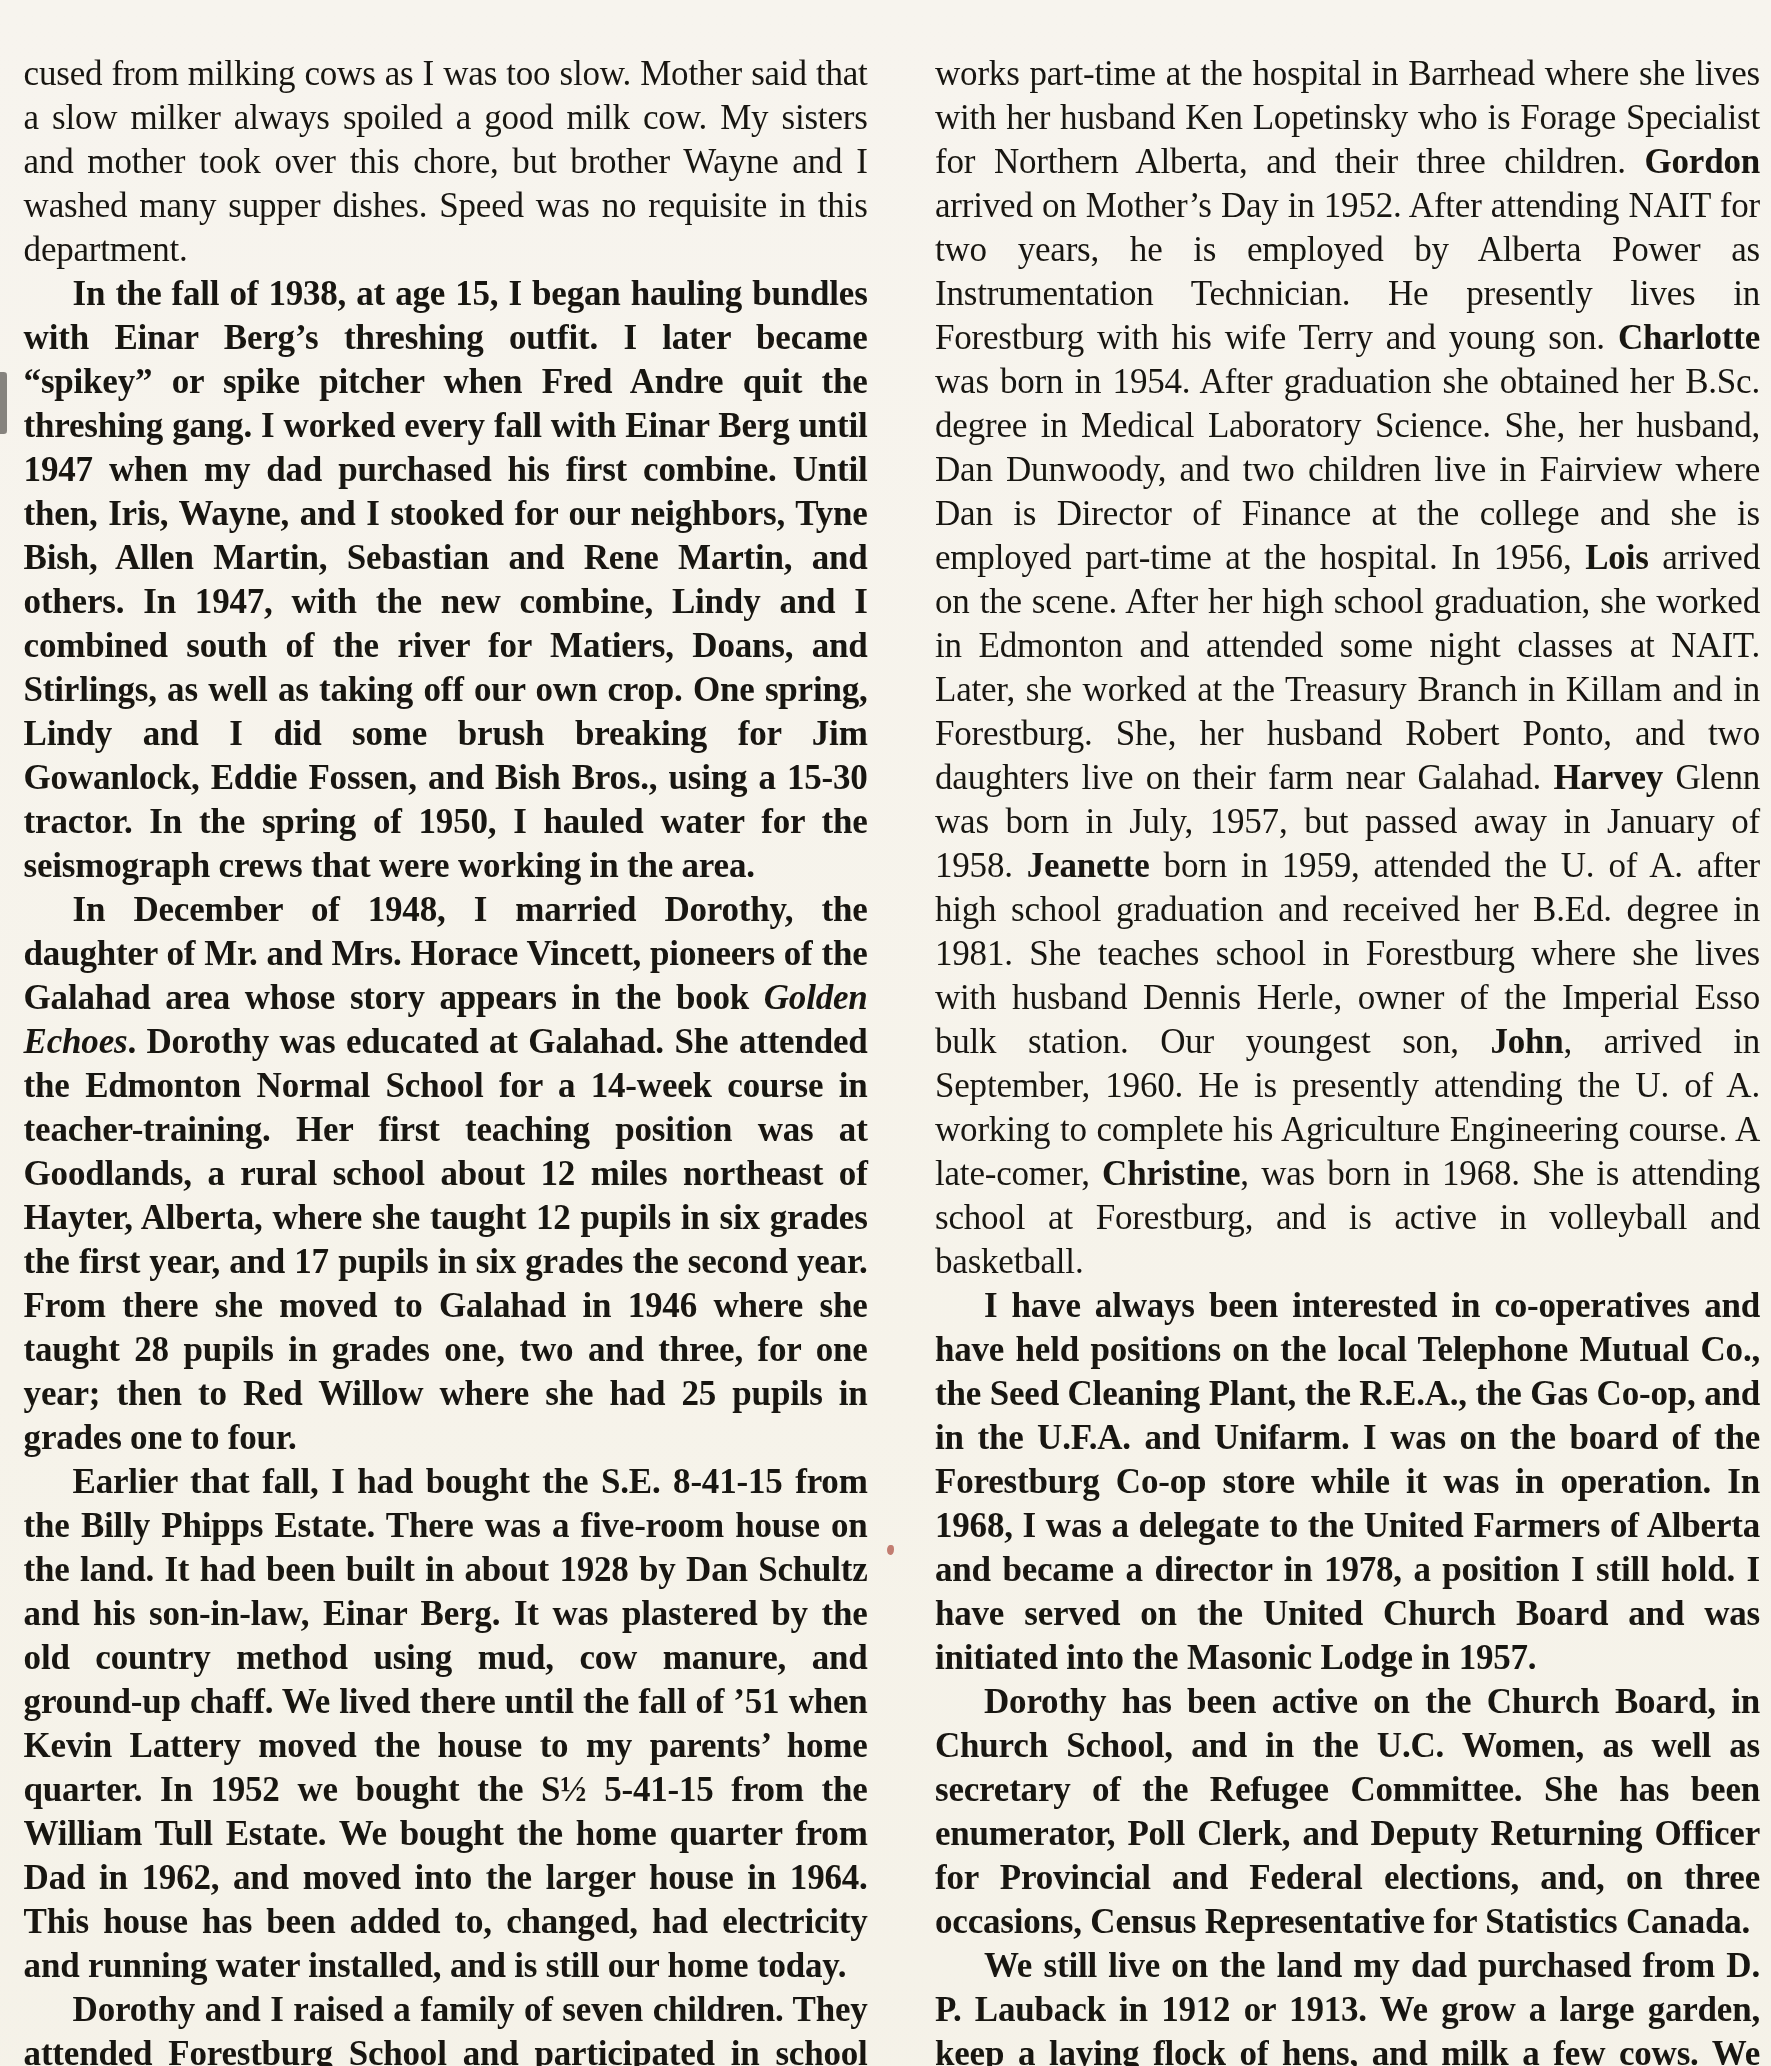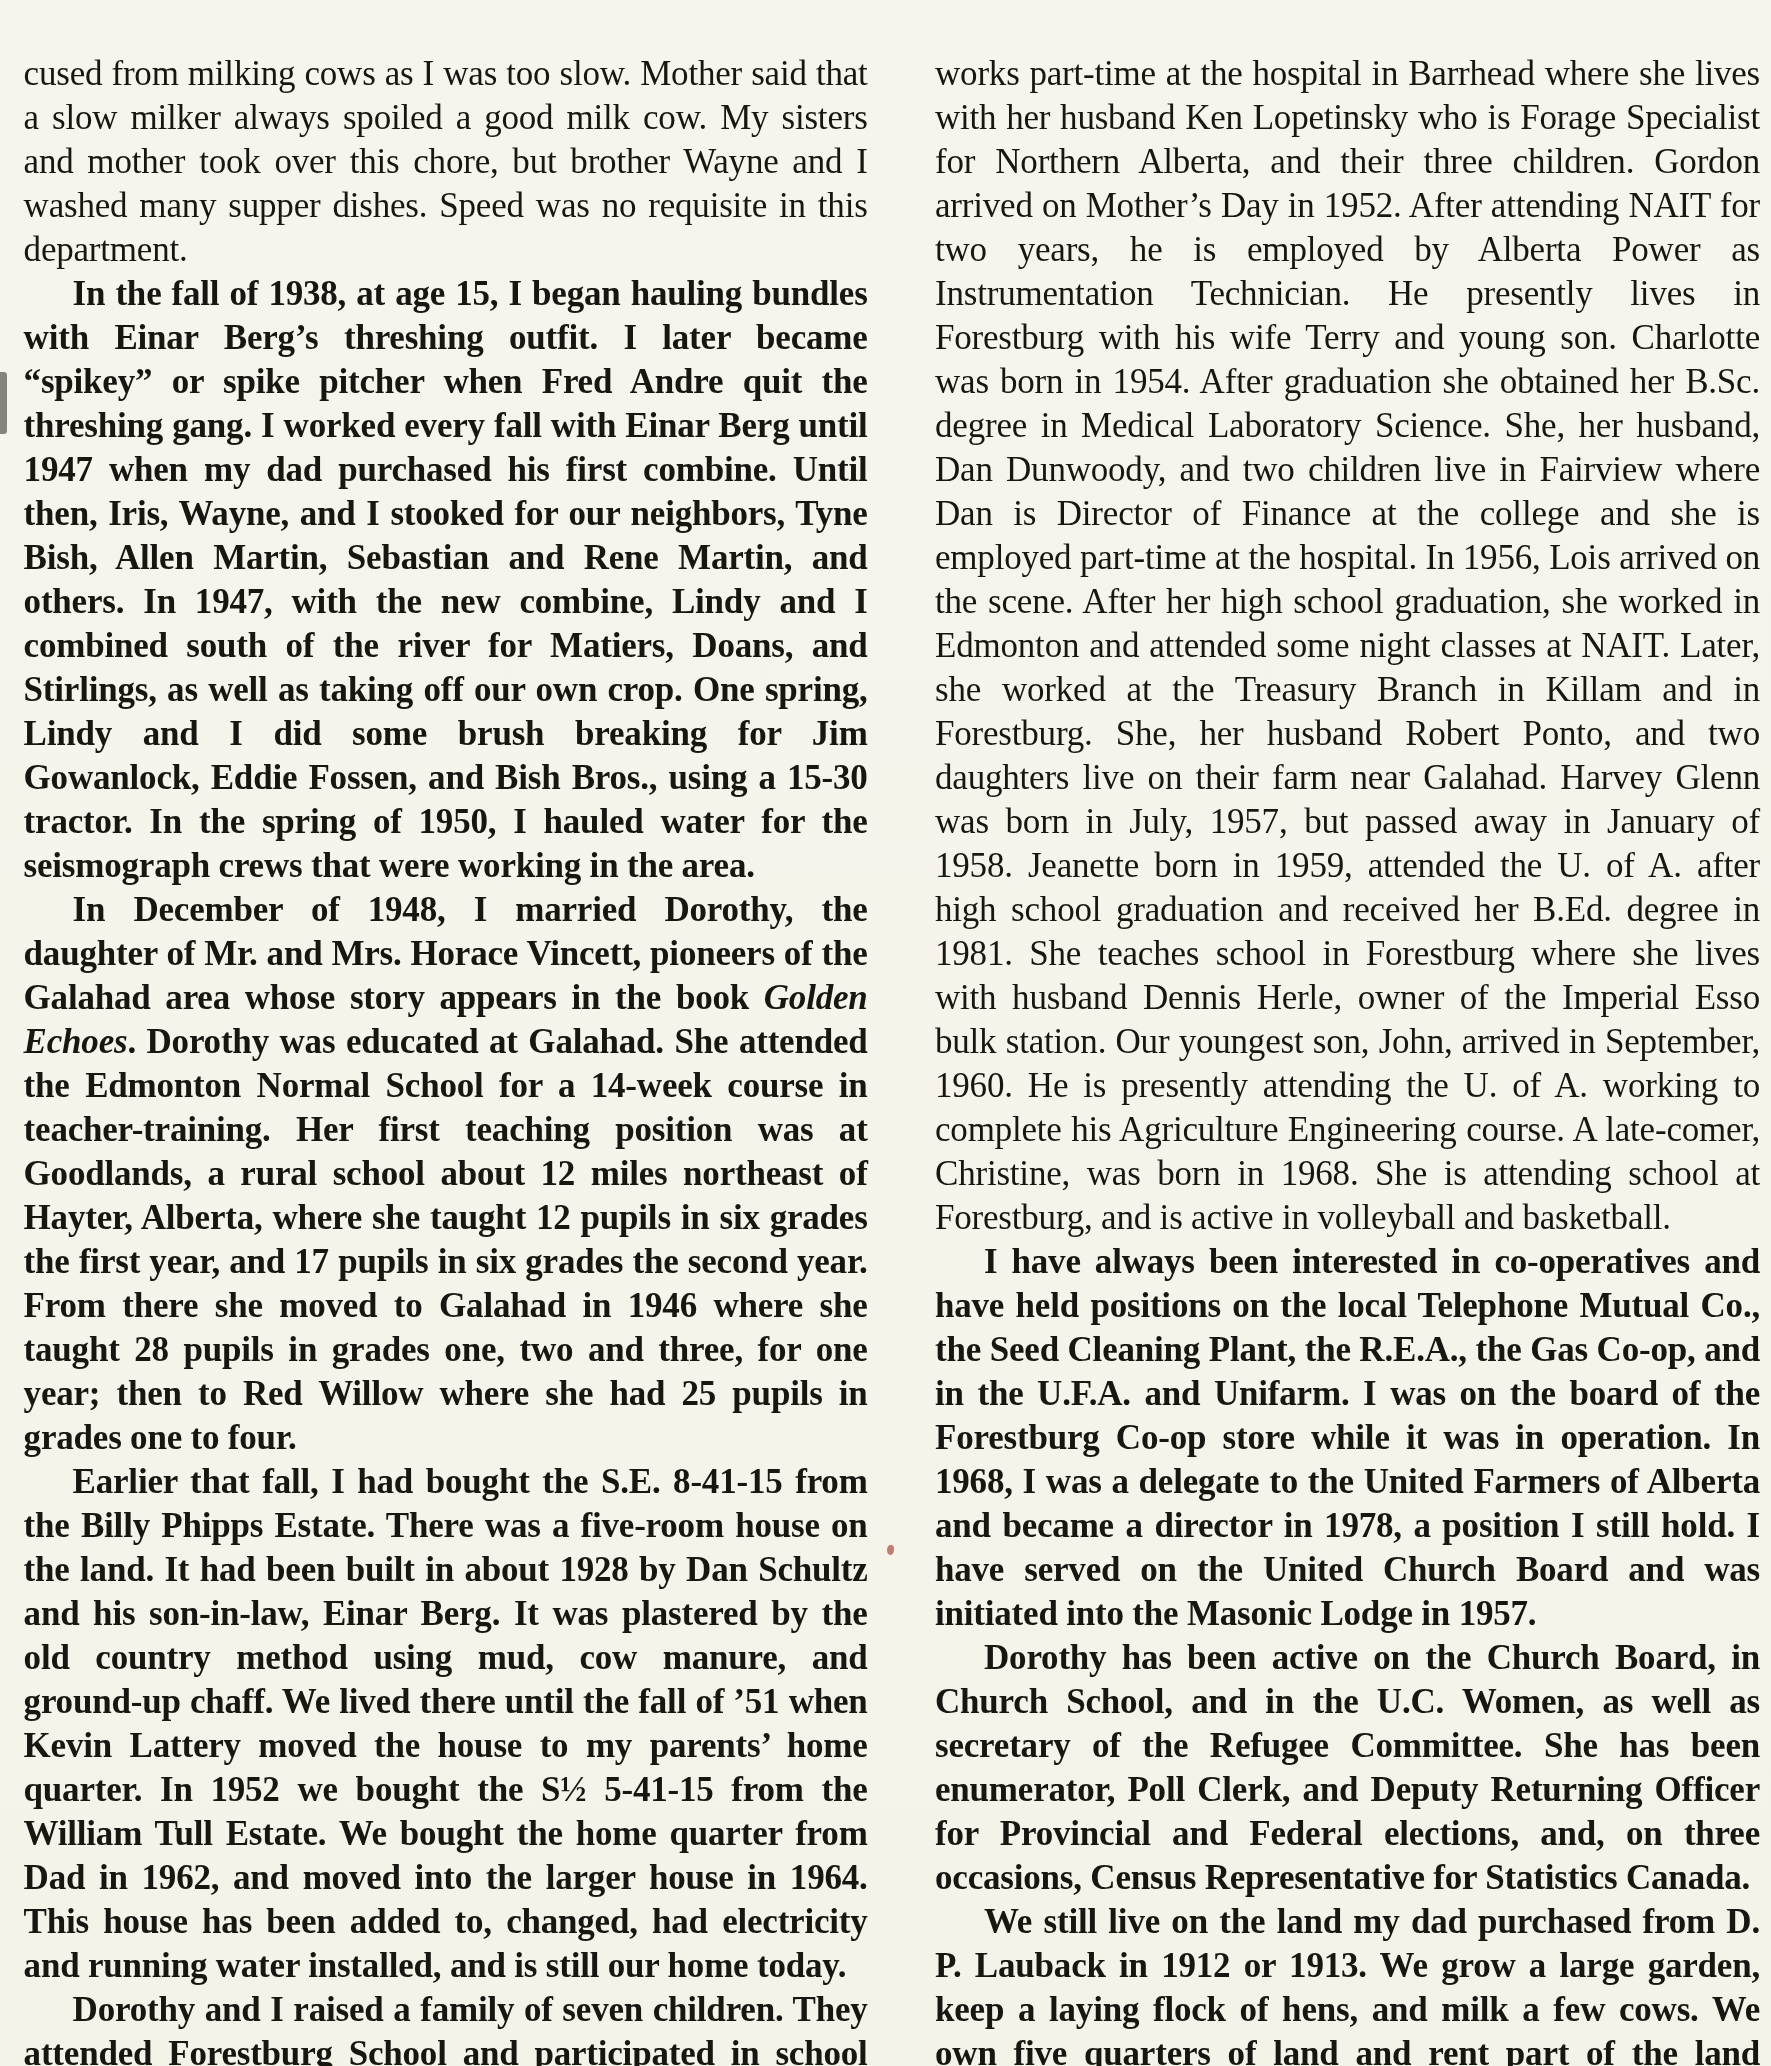--- a/index.html
+++ b/index.html
@@ -20,21 +20,21 @@
     top: 52px;
     text-align: justify;
     font-size: 35px;
     line-height: 44px;
     letter-spacing: -0.2px;
   }
   .col-left  { left: 23.6px;   width: 844px; }
   .col-right { left: 935px; width: 825px; }
   .para { margin: 0; padding: 0; }
   .para.indent { text-indent: 49px; font-weight: bold; }
-  .bold { font-weight: normal; }
+  .bold { font-weight: bold; }
   .italic { font-style: italic; }
   .scan-speck {
     position: absolute;
     left: 887px; top: 1545px;
     width: 6.6px; height: 10px;
     background: #b05548;
     border-radius: 50% 40% 55% 50%;
     opacity: 0.75;
   }
   .edge-smudge {

